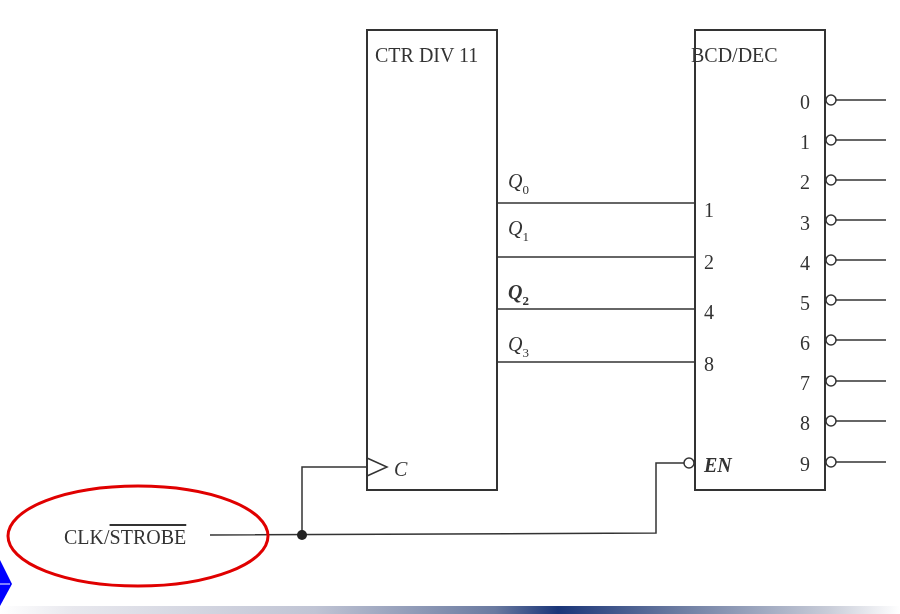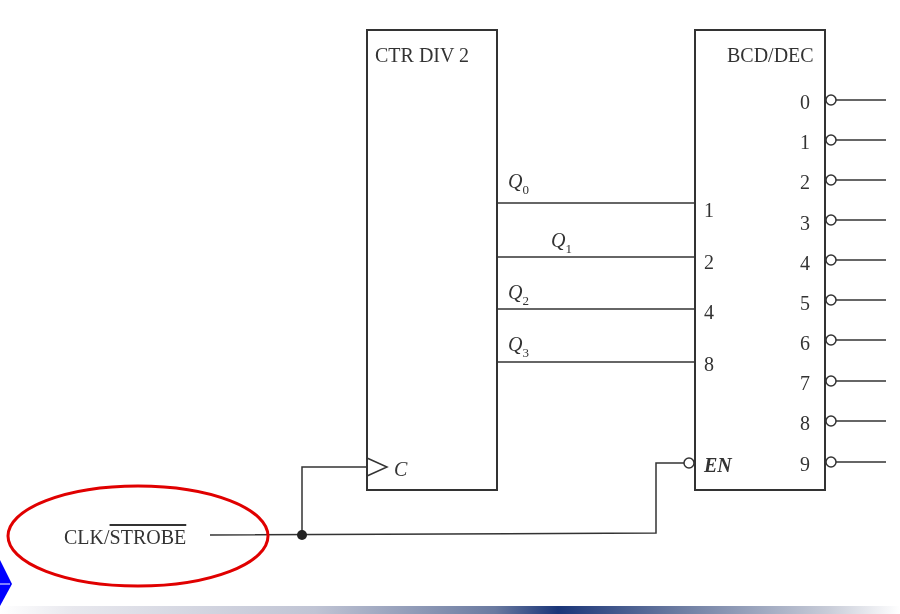--- a/index.html
+++ b/index.html
@@ -55,28 +55,28 @@
   <polyline points="210,535 656,533 656,463 684,463" fill="none" stroke="#333" stroke-width="1.5"></polyline>
   <circle cx="689" cy="463" r="5" fill="#fff" stroke="#333" stroke-width="1.5"></circle>
   <circle cx="302" cy="535" r="5" fill="#222"></circle>
 
   <ellipse cx="138" cy="536" rx="130" ry="50" fill="none" stroke="#e00000" stroke-width="3"></ellipse>
 
   <polygon points="0,560 12,584 0,606" fill="#0000ff"></polygon>
   <line x1="0" y1="584" x2="10" y2="584" stroke="#fff" stroke-width="1"></line>
 </svg>
 
-<div class="lbl" style="left:375px;top:45px;">CTR DIV 2</div>
+<div class="lbl" style="left:375px;top:45px;">CTR DIV 11</div>
 <div class="lbl ital" style="left:508px;top:171px;"><span>Q</span><span class="sub">0</span></div>
-<div class="lbl ital" style="left:508px;top:230px;margin-left:43px;"><span>Q</span><span class="sub">1</span></div>
-<div class="lbl ital" style="left:508px;top:282px;"><span>Q</span><span class="sub">2</span></div>
+<div class="lbl ital" style="left:508px;top:218px;"><span>Q</span><span class="sub">1</span></div>
+<div class="lbl ital" style="left:508px;top:282px;font-weight:bold;"><span>Q</span><span class="sub">2</span></div>
 <div class="lbl ital" style="left:508px;top:334px;"><span>Q</span><span class="sub">3</span></div>
 <div class="lbl ital" style="left:394px;top:459px;">C</div>
 
-<div class="lbl" style="left:727px;top:45px;">BCD/DEC</div>
+<div class="lbl" style="left:691px;top:45px;">BCD/DEC</div>
 <div class="lbl" style="left:704px;top:200px;">1</div>
 <div class="lbl" style="left:704px;top:252px;">2</div>
 <div class="lbl" style="left:704px;top:302px;">4</div>
 <div class="lbl" style="left:704px;top:354px;">8</div>
 <div class="lbl ital" style="left:704px;top:455px;font-weight:bold;">EN</div>
 
 <div class="lbl" style="left:800px;top:92px;">0</div>
 <div class="lbl" style="left:800px;top:132px;">1</div>
 <div class="lbl" style="left:800px;top:172px;">2</div>
 <div class="lbl" style="left:800px;top:213px;">3</div>

